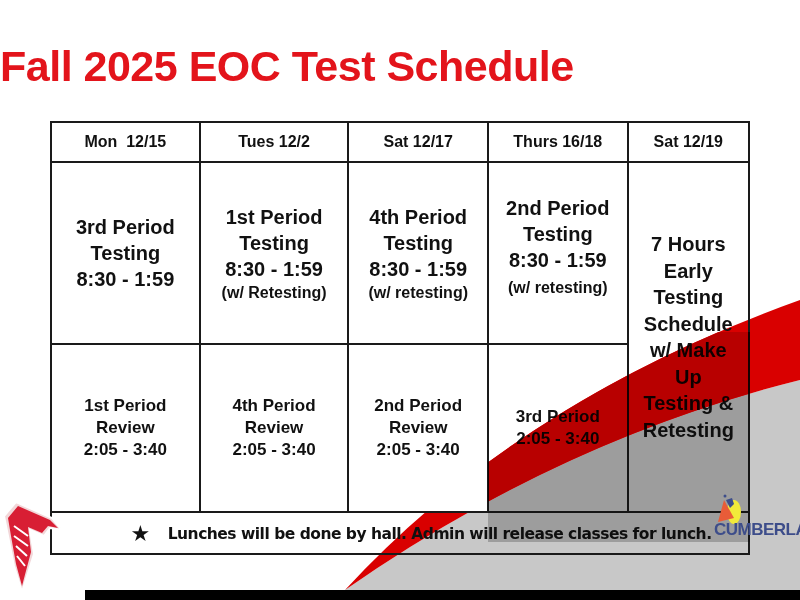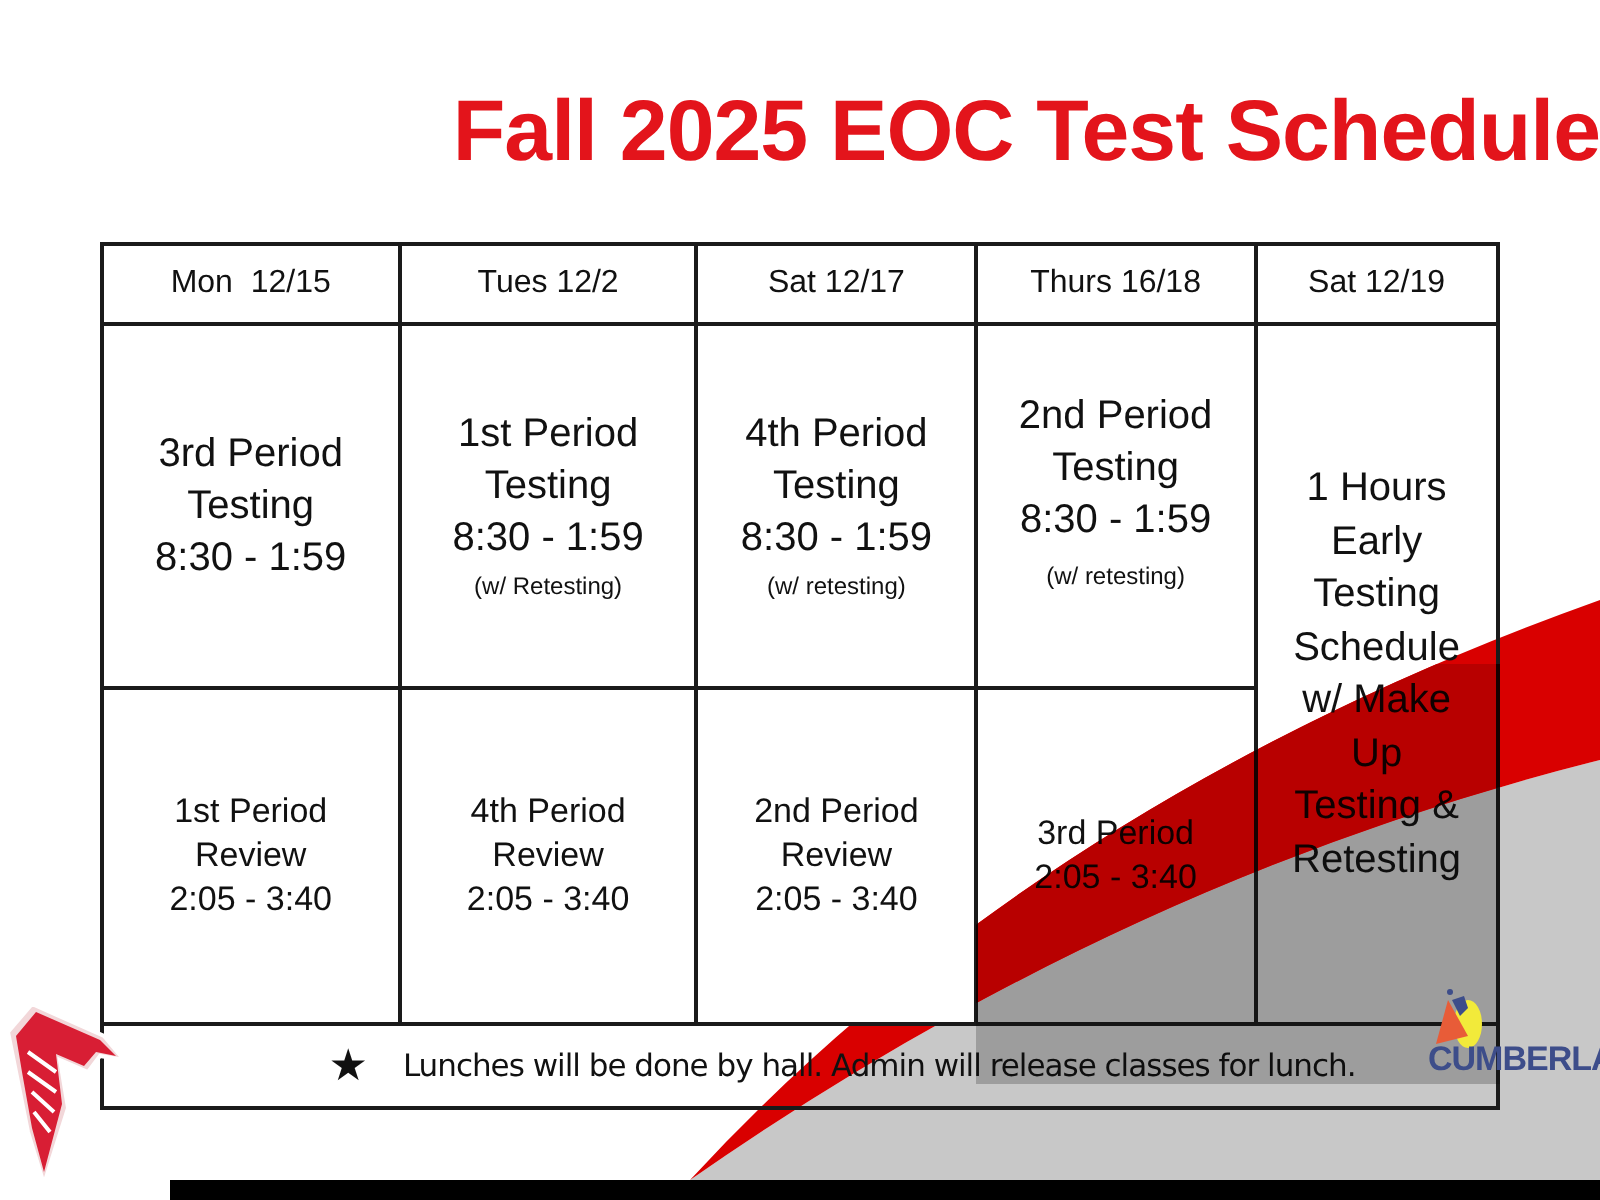--- a/index.html
+++ b/index.html
@@ -3,39 +3,39 @@
   <meta charset="utf-8">
   <style>
     html, body { margin: 0; padding: 0; }
     body {
       width: 800px; height: 600px; position: relative; overflow: hidden;
       background: #ffffff;
       font-family: "Liberation Sans", sans-serif;
     }
     .bg-svg { position: absolute; left: 0; top: 0; width: 800px; height: 600px; z-index: 0; }
     .title {
-      position: absolute; left: 0; top: 42px; width: 800px; text-align: right;
+      position: absolute; left: 0; top: 42px; width: 800px; text-align: left;
       color: #e3141b; font-weight: bold; font-size: 43px; letter-spacing: -0.5px;
       z-index: 2;
     }
     table.sched {
       position: absolute; left: 50px; top: 121px; width: 700px;
       border-collapse: collapse; z-index: 1; table-layout: fixed;
     }
     table.sched td, table.sched th {
       border: 2px solid #1a1a1a; text-align: center; vertical-align: middle;
-      color: #111; font-weight: normal; padding: 0;
+      color: #111; font-weight: bold; padding: 0;
     }
     table.sched th { height: 38px; font-size: 16px; background: #fff; }
     .c1 { width: 147px; } .c2 { width: 147px; } .c3 { width: 138px; } .c4 { width: 138px; } .c5 { width: 120px; }
     td.test { height: 166px; background: #fff; font-size: 20px; line-height: 26px; }
     td.rev { height: 166px; background: #fff; font-size: 17px; line-height: 22px; }
     td.fri { background: transparent; font-size: 20px; line-height: 26.5px; }
     td.transp { background: transparent; }
-    .note { font-size: 12px; line-height: 18px; display: block; margin-top: 2px; }
+    .note { font-size: 16px; line-height: 18px; display: block; margin-top: 2px; }
     td.footer {
       height: 40px; background: transparent; text-align: left;
       font-family: "DejaVu Sans", sans-serif; font-weight: normal;
       font-size: 15.5px; color: #111; letter-spacing: -0.5px;
     }
     .star { display: inline-block; margin-left: 42px; margin-right: 18px; font-size: 22px; vertical-align: -2px; }
     .bottom-bar { position: absolute; left: 85px; top: 590px; width: 715px; height: 10px; background: #000; z-index: 3; }
     .falcon { position: absolute; left: 0; top: 496px; width: 66px; height: 100px; z-index: 4; }
     .ccs-logo { position: absolute; left: 698px; top: 492px; width: 100px; height: 62px; z-index: 4; }
     .ccs-name { position: absolute; left: 16px; top: 30px; width: 100px; text-align: center; color: #3d4d8a;
@@ -87,21 +87,21 @@
       <div>8:30 - 1:59</div>
       <span class="note">(w/ retesting)</span>
     </td>
     <td class="test" style="padding-bottom:14px;">
       <div>2nd Period</div>
       <div>Testing</div>
       <div>8:30 - 1:59</div>
       <span class="note" style="margin-top:6px;">(w/ retesting)</span>
     </td>
     <td class="fri" rowspan="2">
-      <div>1 Hours</div>
+      <div>7 Hours</div>
       <div>Early</div>
       <div>Testing</div>
       <div>Schedule</div>
       <div>w/ Make</div>
       <div>Up</div>
       <div>Testing &amp;</div>
       <div>Retesting</div>
     </td>
   </tr>
   <tr>

